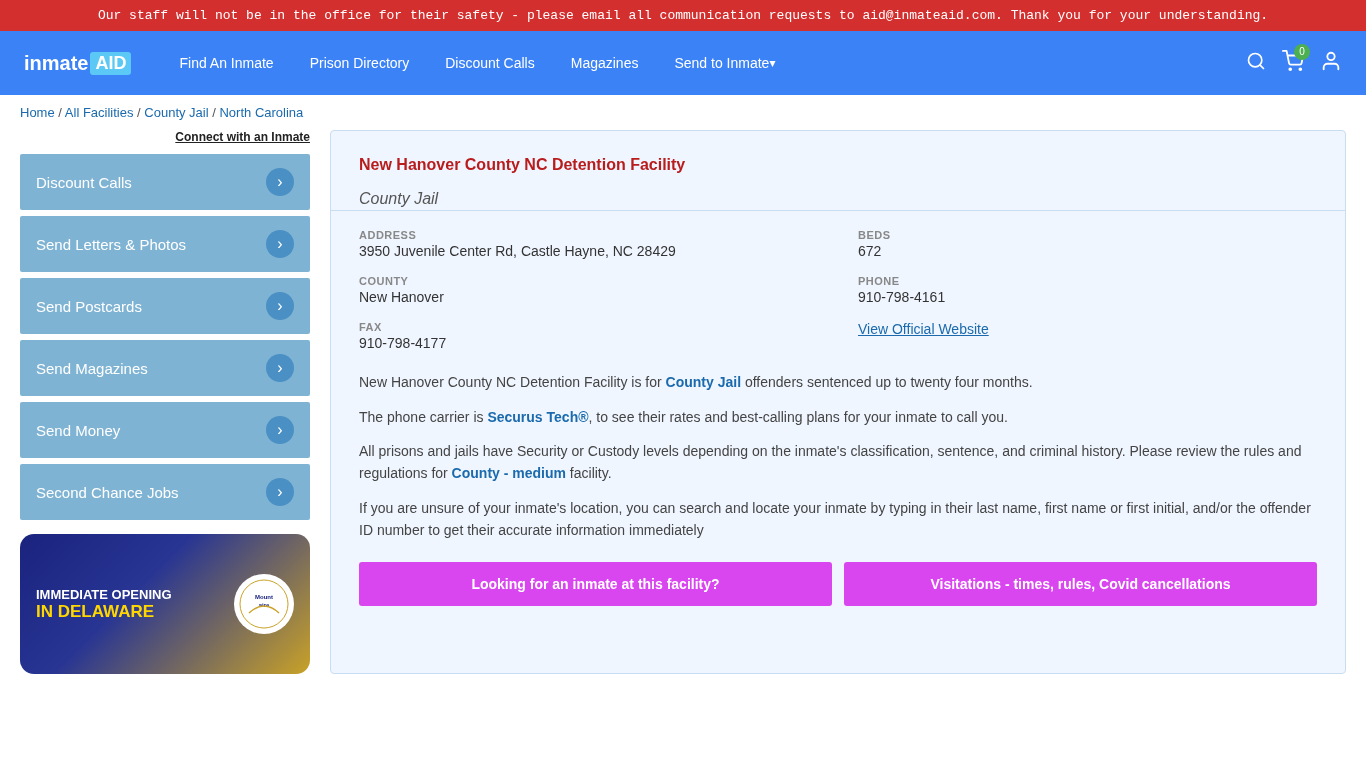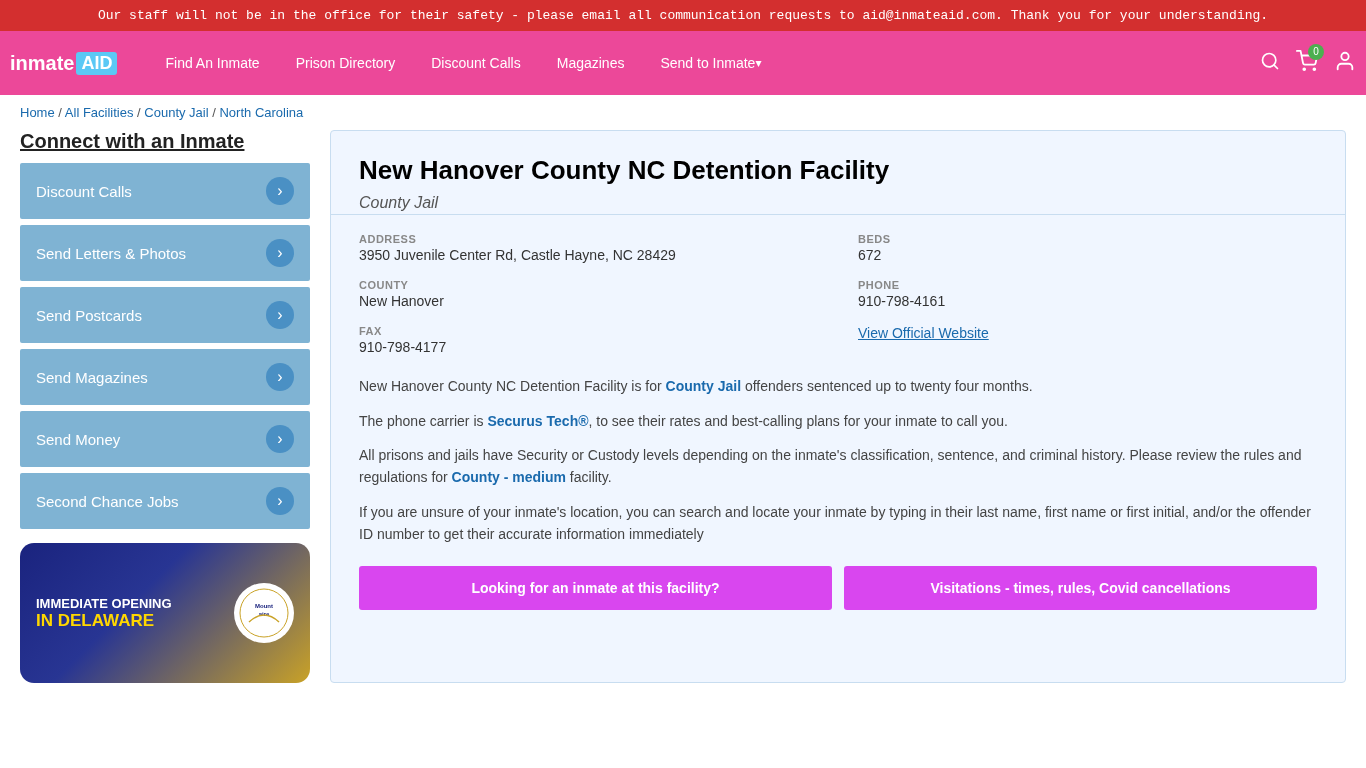--- a/index.html
+++ b/index.html
@@ -13,23 +13,23 @@
       padding: 8px 16px;
       font-size: 13px;
       font-weight: 500;
       white-space: nowrap;
       overflow: hidden;
       font-family: Liberation Mono, monospace;
     }
 
     
     .header {
-      background: #ec4899;
-      display: flex;
-      padding: 0 10px;
+      background: #3b82f6;
+      display: flex;
+      padding: 0 24px;
       height: 64px;
     }
     .logo-area {
       display: flex;
       align-items: center;
       margin-right: 30px;
       flex-shrink: 0;
     }
     .nav {
       display: flex;
@@ -94,25 +94,26 @@
       gap: 20px;
       max-width: 1366px;
     }
 
     
     .sidebar {
       width: 290px;
       flex-shrink: 0;
     }
     .sidebar-title {
-      font-size: 20px;
+      font-size: 12px;
       font-weight: bold;
       color: #222;
       margin-bottom: 10px;
       text-decoration: underline;
+      text-align: right;
     }
     .sidebar-btn {
       display: flex;
       align-items: center;
       justify-content: space-between;
       background: #7fb3d3;
       color: #fff;
       padding: 14px 16px;
       margin-bottom: 6px;
       cursor: pointer;
@@ -178,25 +179,25 @@
     
     .facility-panel {
       flex: 1;
       background: #f0f6ff;
       border: 1px solid #c8ddf0;
       border-radius: 4px;
       padding: 24px 28px;
       min-height: 500px;
     }
     .facility-name {
-      font-size: 26px;
-      font-weight: bold;
-      color: #000000;
+      font-size: 16px;
+      font-weight: bold;
+      color: #b91c1c;
       line-height: 1.2;
-      margin-bottom: 8px;
+      margin-bottom: 16px;
     }
     .facility-type {
       font-size: 16px;
       font-style: italic;
       color: #555;
       margin-bottom: 2px;
     }
     .facility-updated {
       font-size: 13px;
       color: #888;

